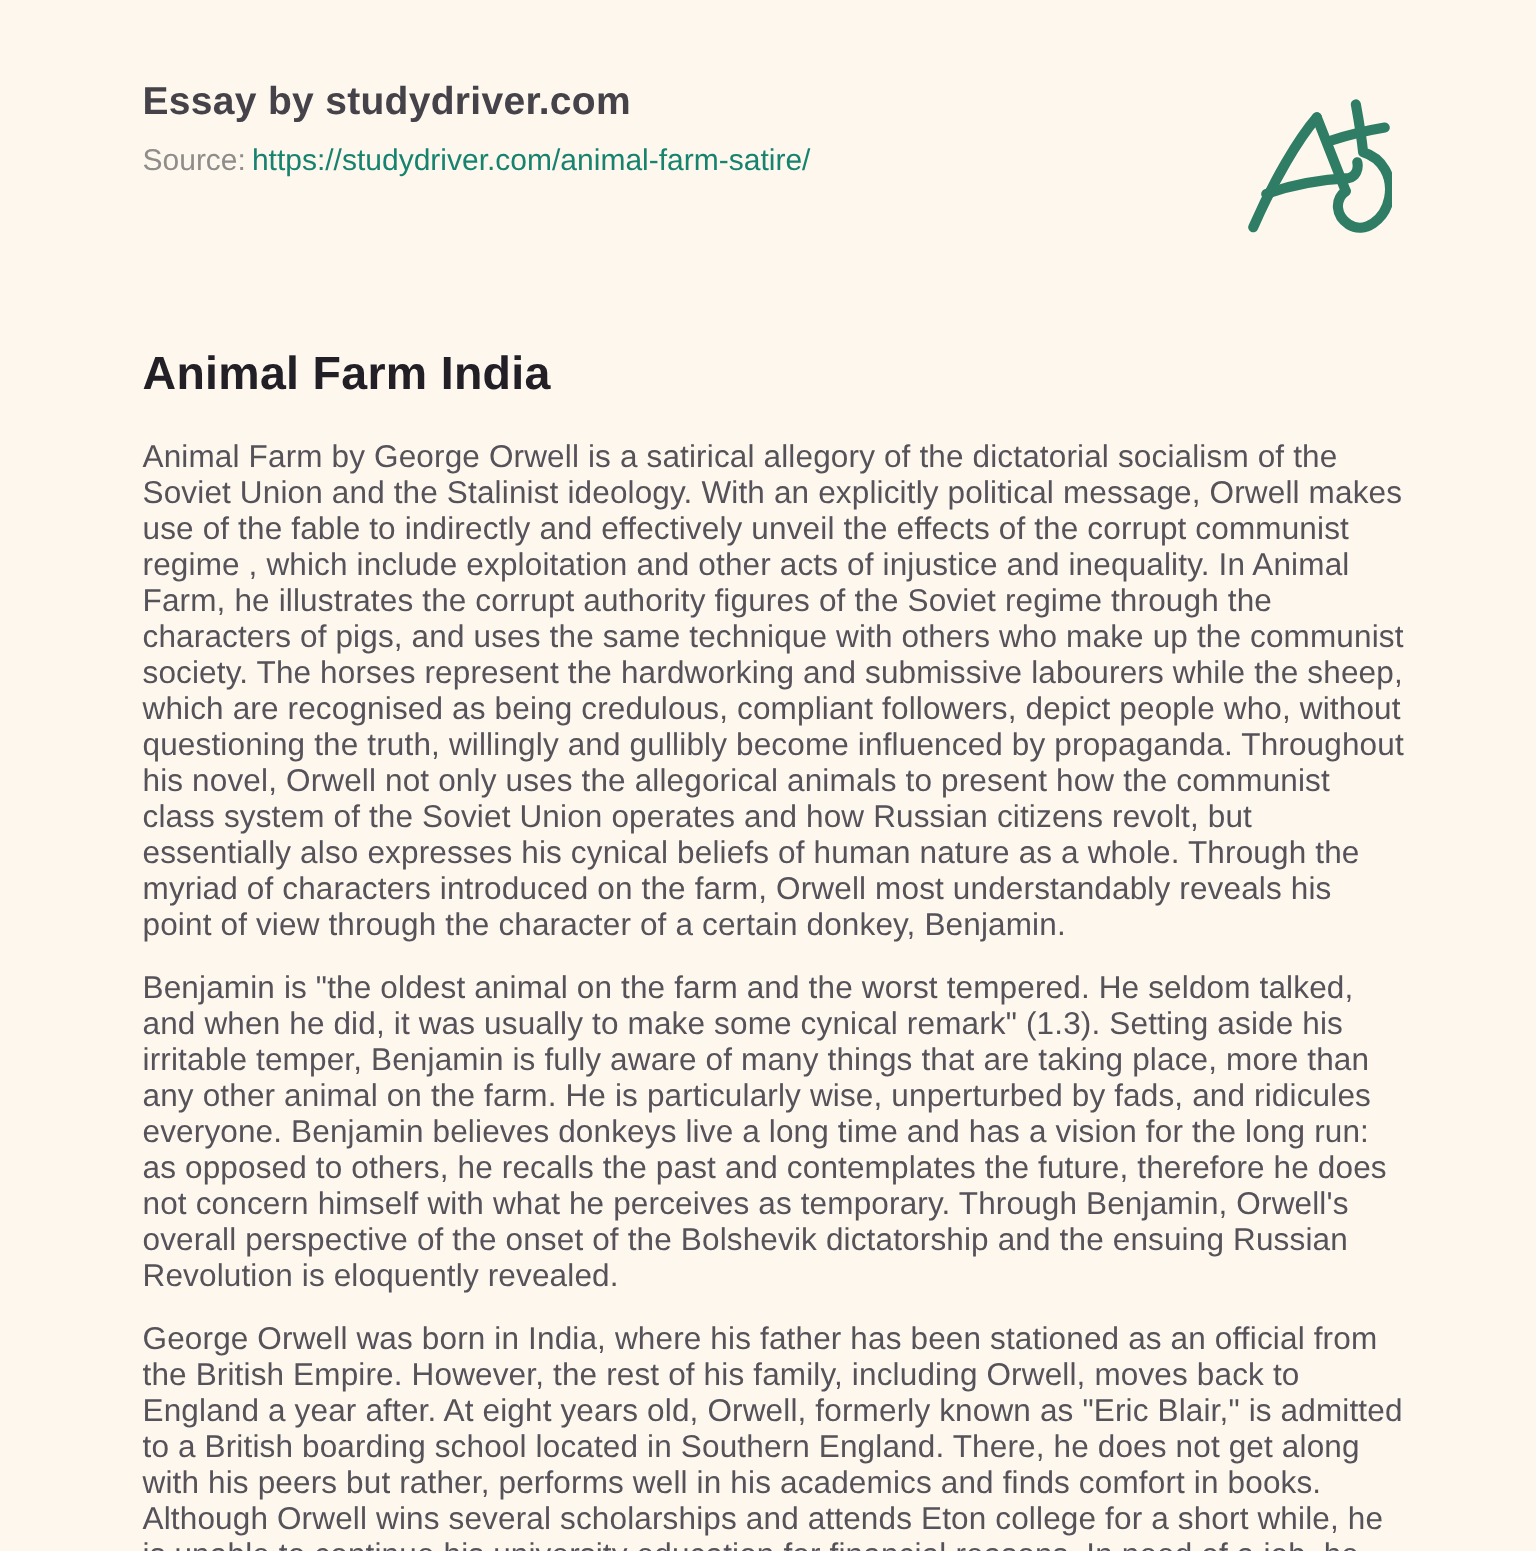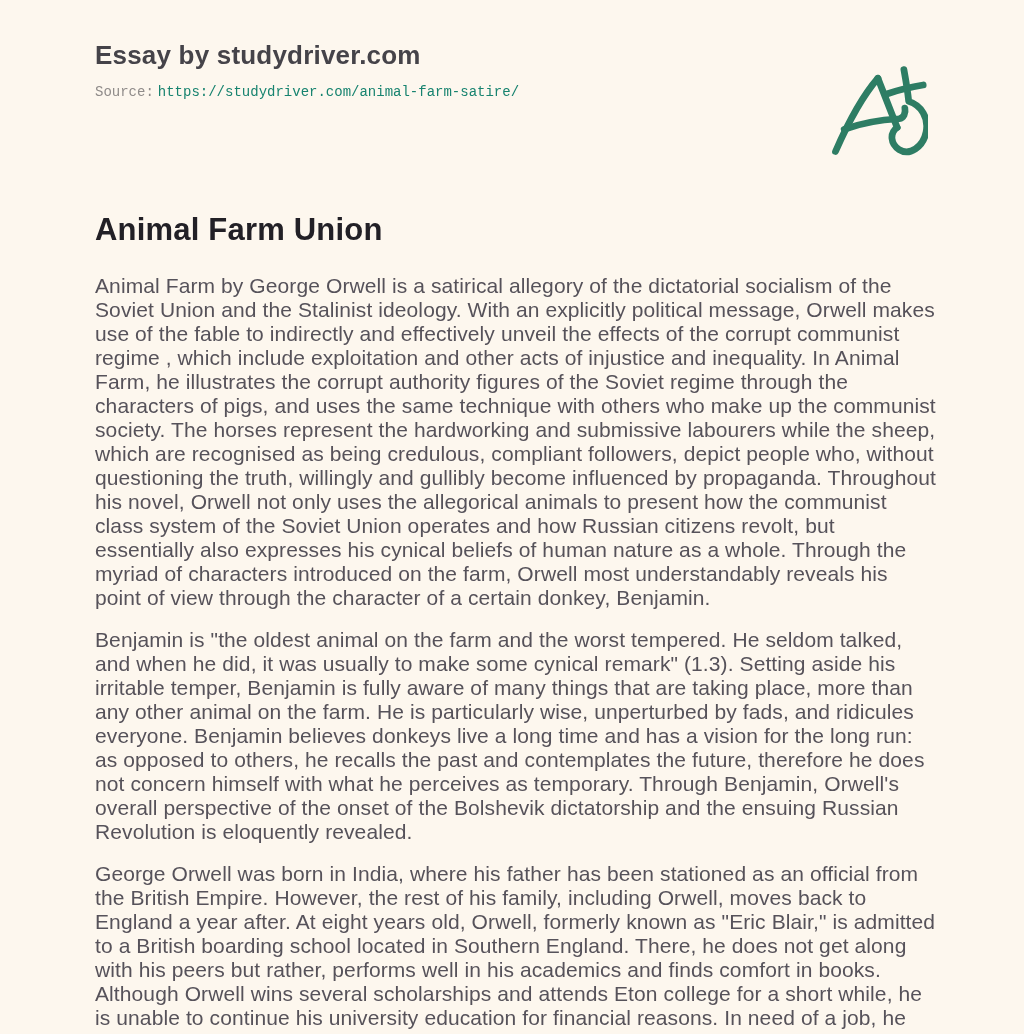--- a/index.html
+++ b/index.html
@@ -13,31 +13,30 @@
     font-family: "Liberation Sans", "DejaVu Sans", sans-serif;
     position: relative;
   }
   .page {
     position: relative;
     width: 1024px;
     height: 1034px;
     padding: 0 92px 0 95px;
   }
   .header-title {
-    padding-top: 40px;
+    padding-top: 52px;
     font-size: 26px;
     font-weight: 700;
     color: #454349;
     letter-spacing: 0.2px;
   }
   .source-line {
     margin-top: 13px;
-    font-size: 14px;
+    font-size: 20px;
     color: #908c8a;
-    font-family: Liberation Mono, monospace;
   }
   .source-line a {
     color: #17836f;
     text-decoration: none;
     margin-left: 4px;
   }
   .logo {
     position: absolute;
     top: 57px;
     right: 96px;
@@ -84,21 +83,21 @@
 
         <path d="M 23 73 C 42 66 62 63 80 62 C 85 61 87 56 86 51"></path>
 
         <path d="M 68 36 C 80 32 93 29 105 27"></path>
 
         <path d="M 85 11 C 87 22 89 34 90 44 C 103 48 111 61 108 76 C 105 91 91 101 80 94 C 71 88 70 77 78 71"></path>
       </g>
     </svg>
   </div>
 
-  <div class="essay-title">Animal Farm Union</div>
+  <div class="essay-title">Animal Farm India</div>
 
   <div class="essay">
     <p>Animal Farm by George Orwell is a satirical allegory of the dictatorial socialism of the Soviet Union and the Stalinist ideology. With an explicitly political message, Orwell makes use of the fable to indirectly and effectively unveil the effects of the corrupt communist regime , which include exploitation and other acts of injustice and inequality. In Animal Farm, he illustrates the corrupt authority figures of the Soviet regime through the characters of pigs, and uses the same technique with others who make up the communist society. The horses represent the hardworking and submissive labourers while the sheep, which are recognised as being credulous, compliant followers, depict people who, without questioning the truth, willingly and gullibly become influenced by propaganda. Throughout his novel, Orwell not only uses the allegorical animals to present how the communist class system of the Soviet Union operates and how Russian citizens revolt, but essentially also expresses his cynical beliefs of human nature as a whole. Through the myriad of characters introduced on the farm, Orwell most understandably reveals his point of view through the character of a certain donkey, Benjamin.</p>
     <p>Benjamin is "the oldest animal on the farm and the worst tempered. He seldom talked, and when he did, it was usually to make some cynical remark" (1.3). Setting aside his irritable temper, Benjamin is fully aware of many things that are taking place, more than any other animal on the farm. He is particularly wise, unperturbed by fads, and ridicules everyone. Benjamin believes donkeys live a long time and has a vision for the long run: as opposed to others, he recalls the past and contemplates the future, therefore he does not concern himself with what he perceives as temporary. Through Benjamin, Orwell's overall perspective of the onset of the Bolshevik dictatorship and the ensuing Russian Revolution is eloquently revealed.</p>
     <p>George Orwell was born in India, where his father has been stationed as an official from the British Empire. However, the rest of his family, including Orwell, moves back to England a year after. At eight years old, Orwell, formerly known as "Eric Blair," is admitted to a British boarding school located in Southern England. There, he does not get along with his peers but rather, performs well in his academics and finds comfort in books. Although Orwell wins several scholarships and attends Eton college for a short while, he is unable to continue his university education for financial reasons. In need of a job, he joins the Indian Imperial Police in Burma instead and serves there for five years. Not yet twenty years of age, he witnesses the terrible atrocities of Imperialism; sees unsanitary conditions in prisons, floggings, hangings and other means used to scourge and oppress workers. Orwell feels it is wrong of him to assert supremacy over the people of Burma, even though he is merely taking orders. He also realises that he is su</p>
   </div>
 
 </div>
 
 </body></html>

